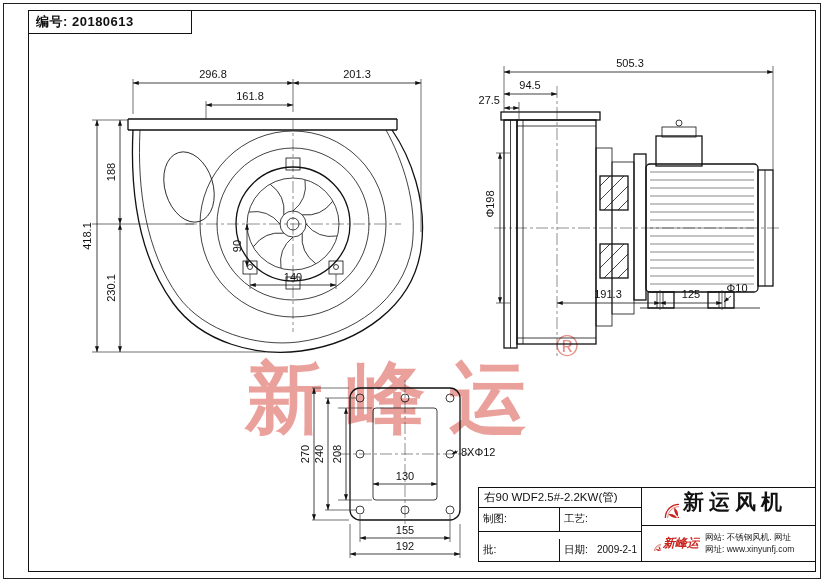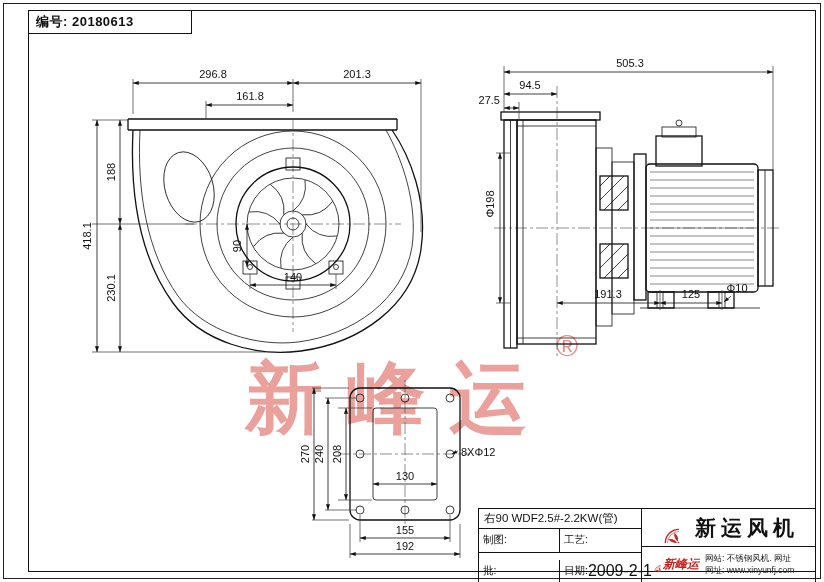--- a/index.html
+++ b/index.html
@@ -17,36 +17,36 @@
   .thin    { stroke:#111; stroke-width:.8;  fill:none; }
   .fins    { stroke:#111; stroke-width:.5;  fill:none; }
   .center  { stroke:#444; stroke-width:.6;  fill:none; stroke-dasharray:12 3 3 3; }
   .ext     { stroke:#333; stroke-width:.7;  fill:none; }
   .dim     { stroke:#111; stroke-width:.8;  fill:none; marker-start:url(#ar); marker-end:url(#ar); }
   .ldr     { stroke:#111; stroke-width:.7;  fill:none; marker-end:url(#ar); }
   .dimtext { font-size:11px; fill:#111; font-family:"Liberation Sans", sans-serif; }
   .wmtext  { font-family:"DejaVu Serif", serif; font-weight:bold; fill:#d6463c; }
 
   
-  .title-block { position:absolute; left:478px; top:508px; width:338px; height:75px;
+  .title-block { position:absolute; left:478px; top:487px; width:338px; height:75px;
                  border:1.5px solid #111; display:flex; background:transparent; }
   .tb-left  { width:163px; border-right:1.5px solid #111; display:flex; flex-direction:column; }
   .tb-model { height:20px; border-bottom:1px solid #111; display:flex; align-items:center;
               padding-left:5px; font-size:11.5px; white-space:nowrap; }
   .tb-rows  { flex:1; display:flex; flex-direction:column;gap:7px; }
   .tb-row   { flex:1; display:flex; border-bottom:1px solid #111; }
   .tb-row:last-child { border-bottom:none; }
   .tb-half  { width:50%; display:flex; align-items:center; justify-content:space-between;
               padding:0 4px; font-size:10.5px; white-space:nowrap; }
   .tb-half.first { border-right:1px solid #111; }
   .tb-val.red { color:#c8231d; font-weight:bold; }
-  .tb-val.date { font-size:16px; }
+  .tb-val.date { font-size:10px; }
   .tb-right { flex:1; display:flex; flex-direction:column; }
-  .tb-brand-row { height:38px; border-bottom:1px solid #111; display:flex; align-items:center;
-                  padding:0 7px; gap:16px;font-family:Liberation Serif, serif; }
+  .tb-brand-row { height:38px; border-bottom:1px solid #111; display:flex; align-items:flex-start;
+                  padding:0 7px; gap:4px;font-family:Liberation Serif, serif; }
   .tb-brand { font-size:21px; font-weight:bold; letter-spacing:5px; white-space:nowrap; }
   .tb-site-row { flex:1; display:flex; align-items:center; padding:0 5px; gap:6px; }
   .tb-script-wrap { display:flex; align-items:center; gap:2px; }
   .tb-script { color:#c8231d; font-size:12px; font-weight:bold; font-style:italic; white-space:nowrap; }
   .tb-site { font-size:8.5px; line-height:1.4; color:#222; white-space:nowrap; }
 </style>
 </head>
 <body>
 
 <div class="outer-border"></div>

